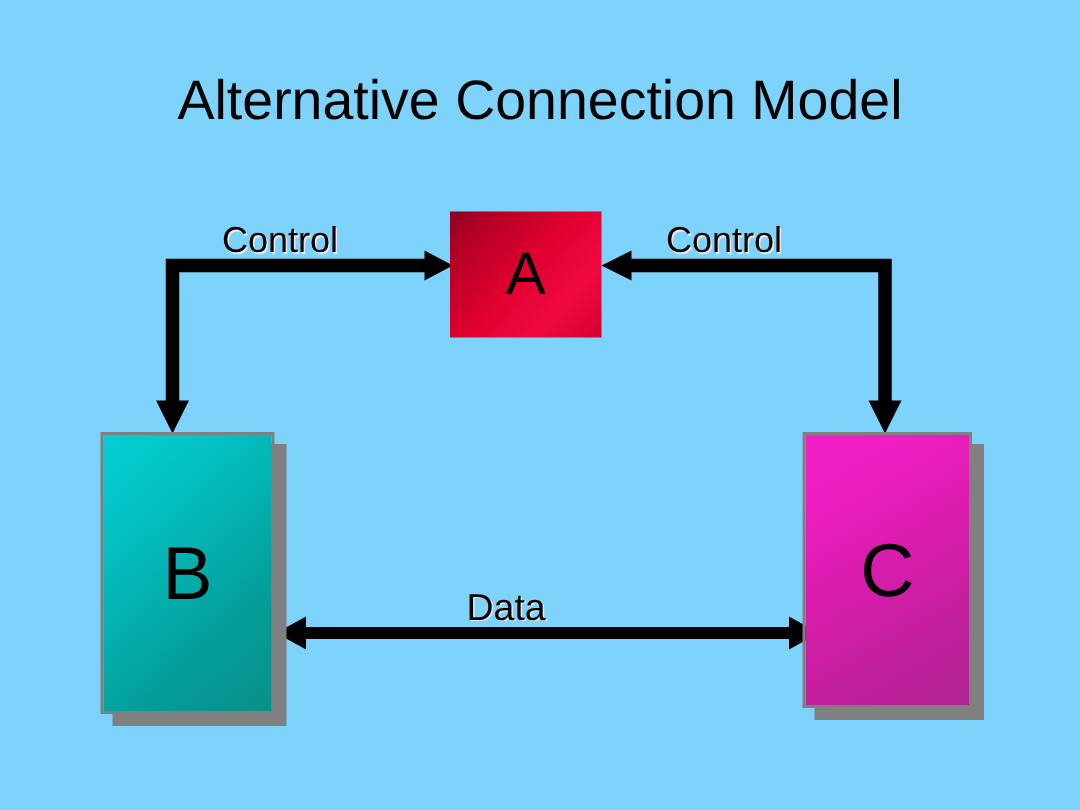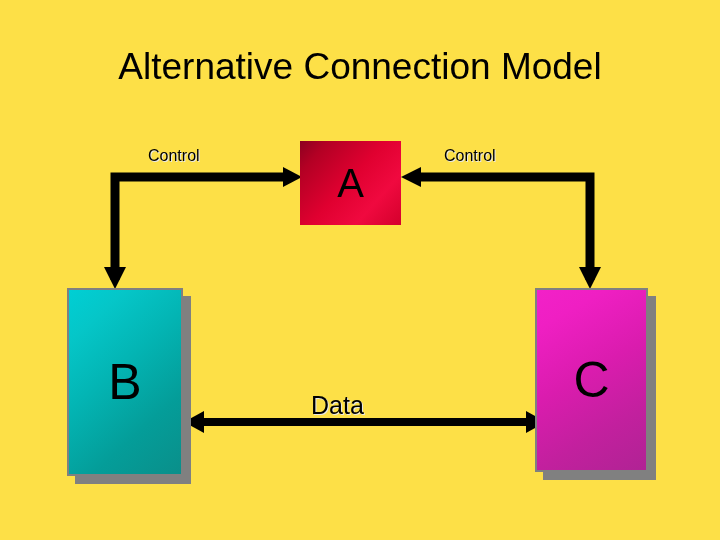--- a/index.html
+++ b/index.html
@@ -4,21 +4,21 @@
 <style>
   html, body {
     margin: 0;
     padding: 0;
     background: #ffffff;
   }
   #slide {
     position: relative;
     width: 720px;
     height: 540px;
-    background: #fde047;
+    background: #7dd3fc;
     overflow: hidden;
     font-family: "Liberation Sans", sans-serif;
   }
 
   
   #title {
     position: absolute;
     left: 0;
     top: 46px;
     width: 720px;
@@ -80,21 +80,21 @@
   
   #node-c { left: 535px; top: 288px; width: 113px; height: 184px; }
   #node-c .face {
     background: linear-gradient(150deg, #f221c8 0%, #ef1fc3 16%, #da1cae 46%, #c2209e 74%, #b02394 100%);
   }
   #node-c .glyph { font-size: 50px; }
 
   
   .edge-label {
     position: absolute;
-    font-size: 16px;
+    font-size: 24px;
     color: #000000;
     white-space: nowrap;
     text-shadow: 1px 1px 0 #e8e8e8;
   }
   #label-control-left  { left: 148px; top: 147px; }
   #label-control-right { left: 444px; top: 147px; }
   #label-data          { left: 311px; top: 391px; font-size: 25px; }
 
   
   #connectors {

